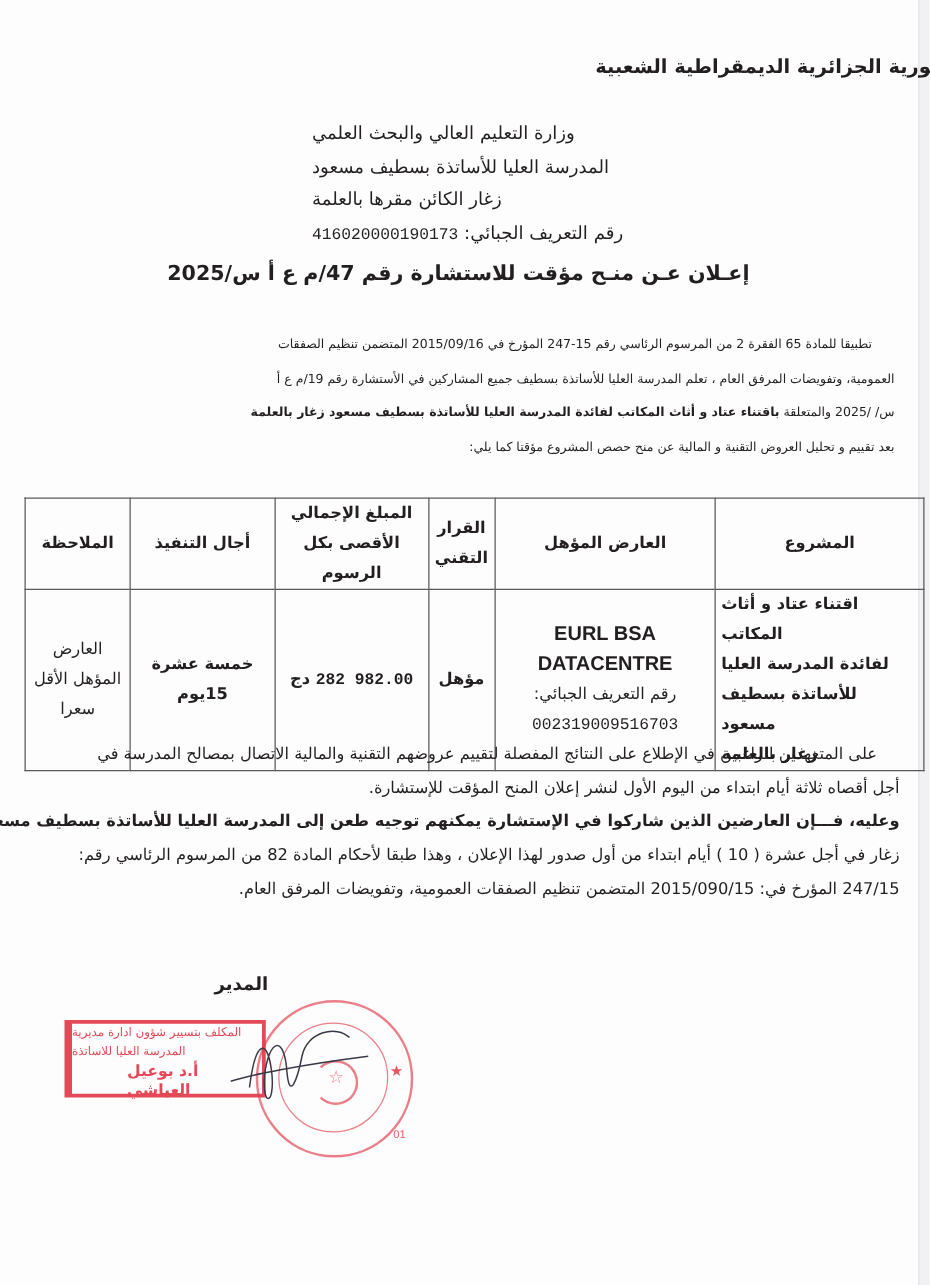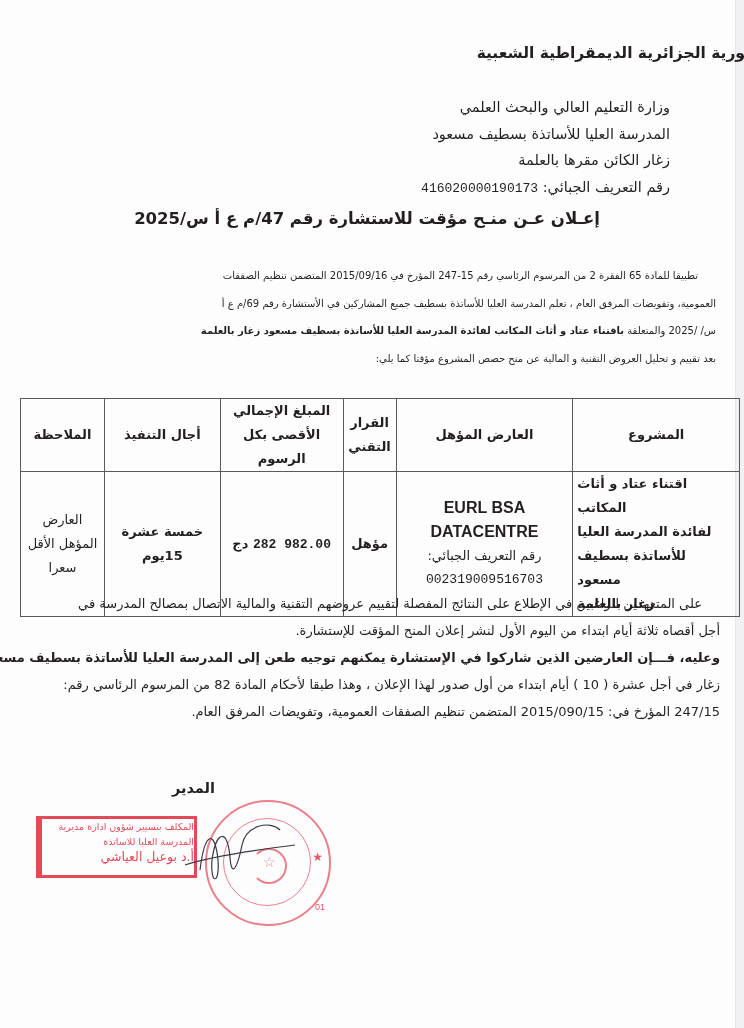--- a/index.html
+++ b/index.html
@@ -32,21 +32,21 @@
     .republic {
       top: 44px; left: 0; width: 744px;
       text-align: right;
       font-size: 15.5px;
       font-weight: bold;
       letter-spacing: 0;
       padding-left: 44px;
     }
     .header-block {
       top: 94px; left: 250px; width: 420px;
-      text-align: right;
+      text-align: left;
       font-size: 14.5px;
       line-height: 26.5px;
     }
     .header-block div { white-space: nowrap; }
     .title {
       top: 209px; left: 150px; width: 450px;
       text-align: center;
       font-size: 16.5px;
       font-weight: bold;
       white-space: nowrap;
@@ -87,31 +87,31 @@
     }
     .post .line { white-space: nowrap; }
     .post .bold { font-weight: bold; }
     .post .indent { padding-right: 18px; }
     .director {
       top: 780px; left: 172px;
       font-size: 14.5px;
       font-weight: bold;
     }
     .stamp-rect {
-      top: 816px; left: 36px;
+      top: 816px; left: 52px;
       width: 152px; height: 56px;
       border: 3px solid #e23a4a;
       border-left-width: 6px;
       color: #e23a4a;
-      text-align: right;
+      text-align: left;
       font-size: 9.5px;
       line-height: 15px;
       opacity: 0.92;
     }
-    .stamp-rect .name { font-weight: normal; font-size: 12.5px; padding-left: 44px; }
+    .stamp-rect .name { font-weight: bold; font-size: 12.5px; padding-left: 44px; }
     .stamp-circle {
       top: 800px; left: 205px;
       width: 122px; height: 122px;
       border: 2px solid #e86a75;
       border-radius: 50%;
       opacity: 0.85;
     }
     .stamp-circle .inner {
       position: absolute;
       left: 16px; top: 16px;
@@ -164,21 +164,21 @@
     <div>
       <span>رقم التعريف الجبائي:</span>
       <span class="mono-num">416020000190173</span>
     </div>
   </div>
 
   <div class="abs title">إعـلان عـن منـح مؤقت للاستشارة رقم 47/م ع أ س/2025</div>
 
   <div class="abs intro">
     <div class="line first">تطبيقا للمادة 65 الفقرة 2 من المرسوم الرئاسي رقم 15-247 المؤرخ في 2015/09/16 المتضمن تنظيم الصفقات</div>
-    <div class="line">العمومية، وتفويضات المرفق العام ، تعلم المدرسة العليا للأساتذة بسطيف جميع المشاركين في الأستشارة رقم 69/م ع أ</div>
+    <div class="line">العمومية، وتفويضات المرفق العام ، تعلم المدرسة العليا للأساتذة بسطيف جميع المشاركين في الأستشارة رقم 19/م ع أ</div>
     <div class="line">
       <span>س/ /2025  والمتعلقة</span>
       <span class="bold">باقتناء عتاد و أثاث المكاتب لفائدة  المدرسة العليا للأساتذة بسطيف مسعود زغار بالعلمة</span>
     </div>
     <div class="line">بعد تقييم و تحليل العروض التقنية و المالية عن منح حصص المشروع مؤقتا كما يلي:</div>
   </div>
 
   <table class="award">
     <colgroup>
       <col style="width:167px">

